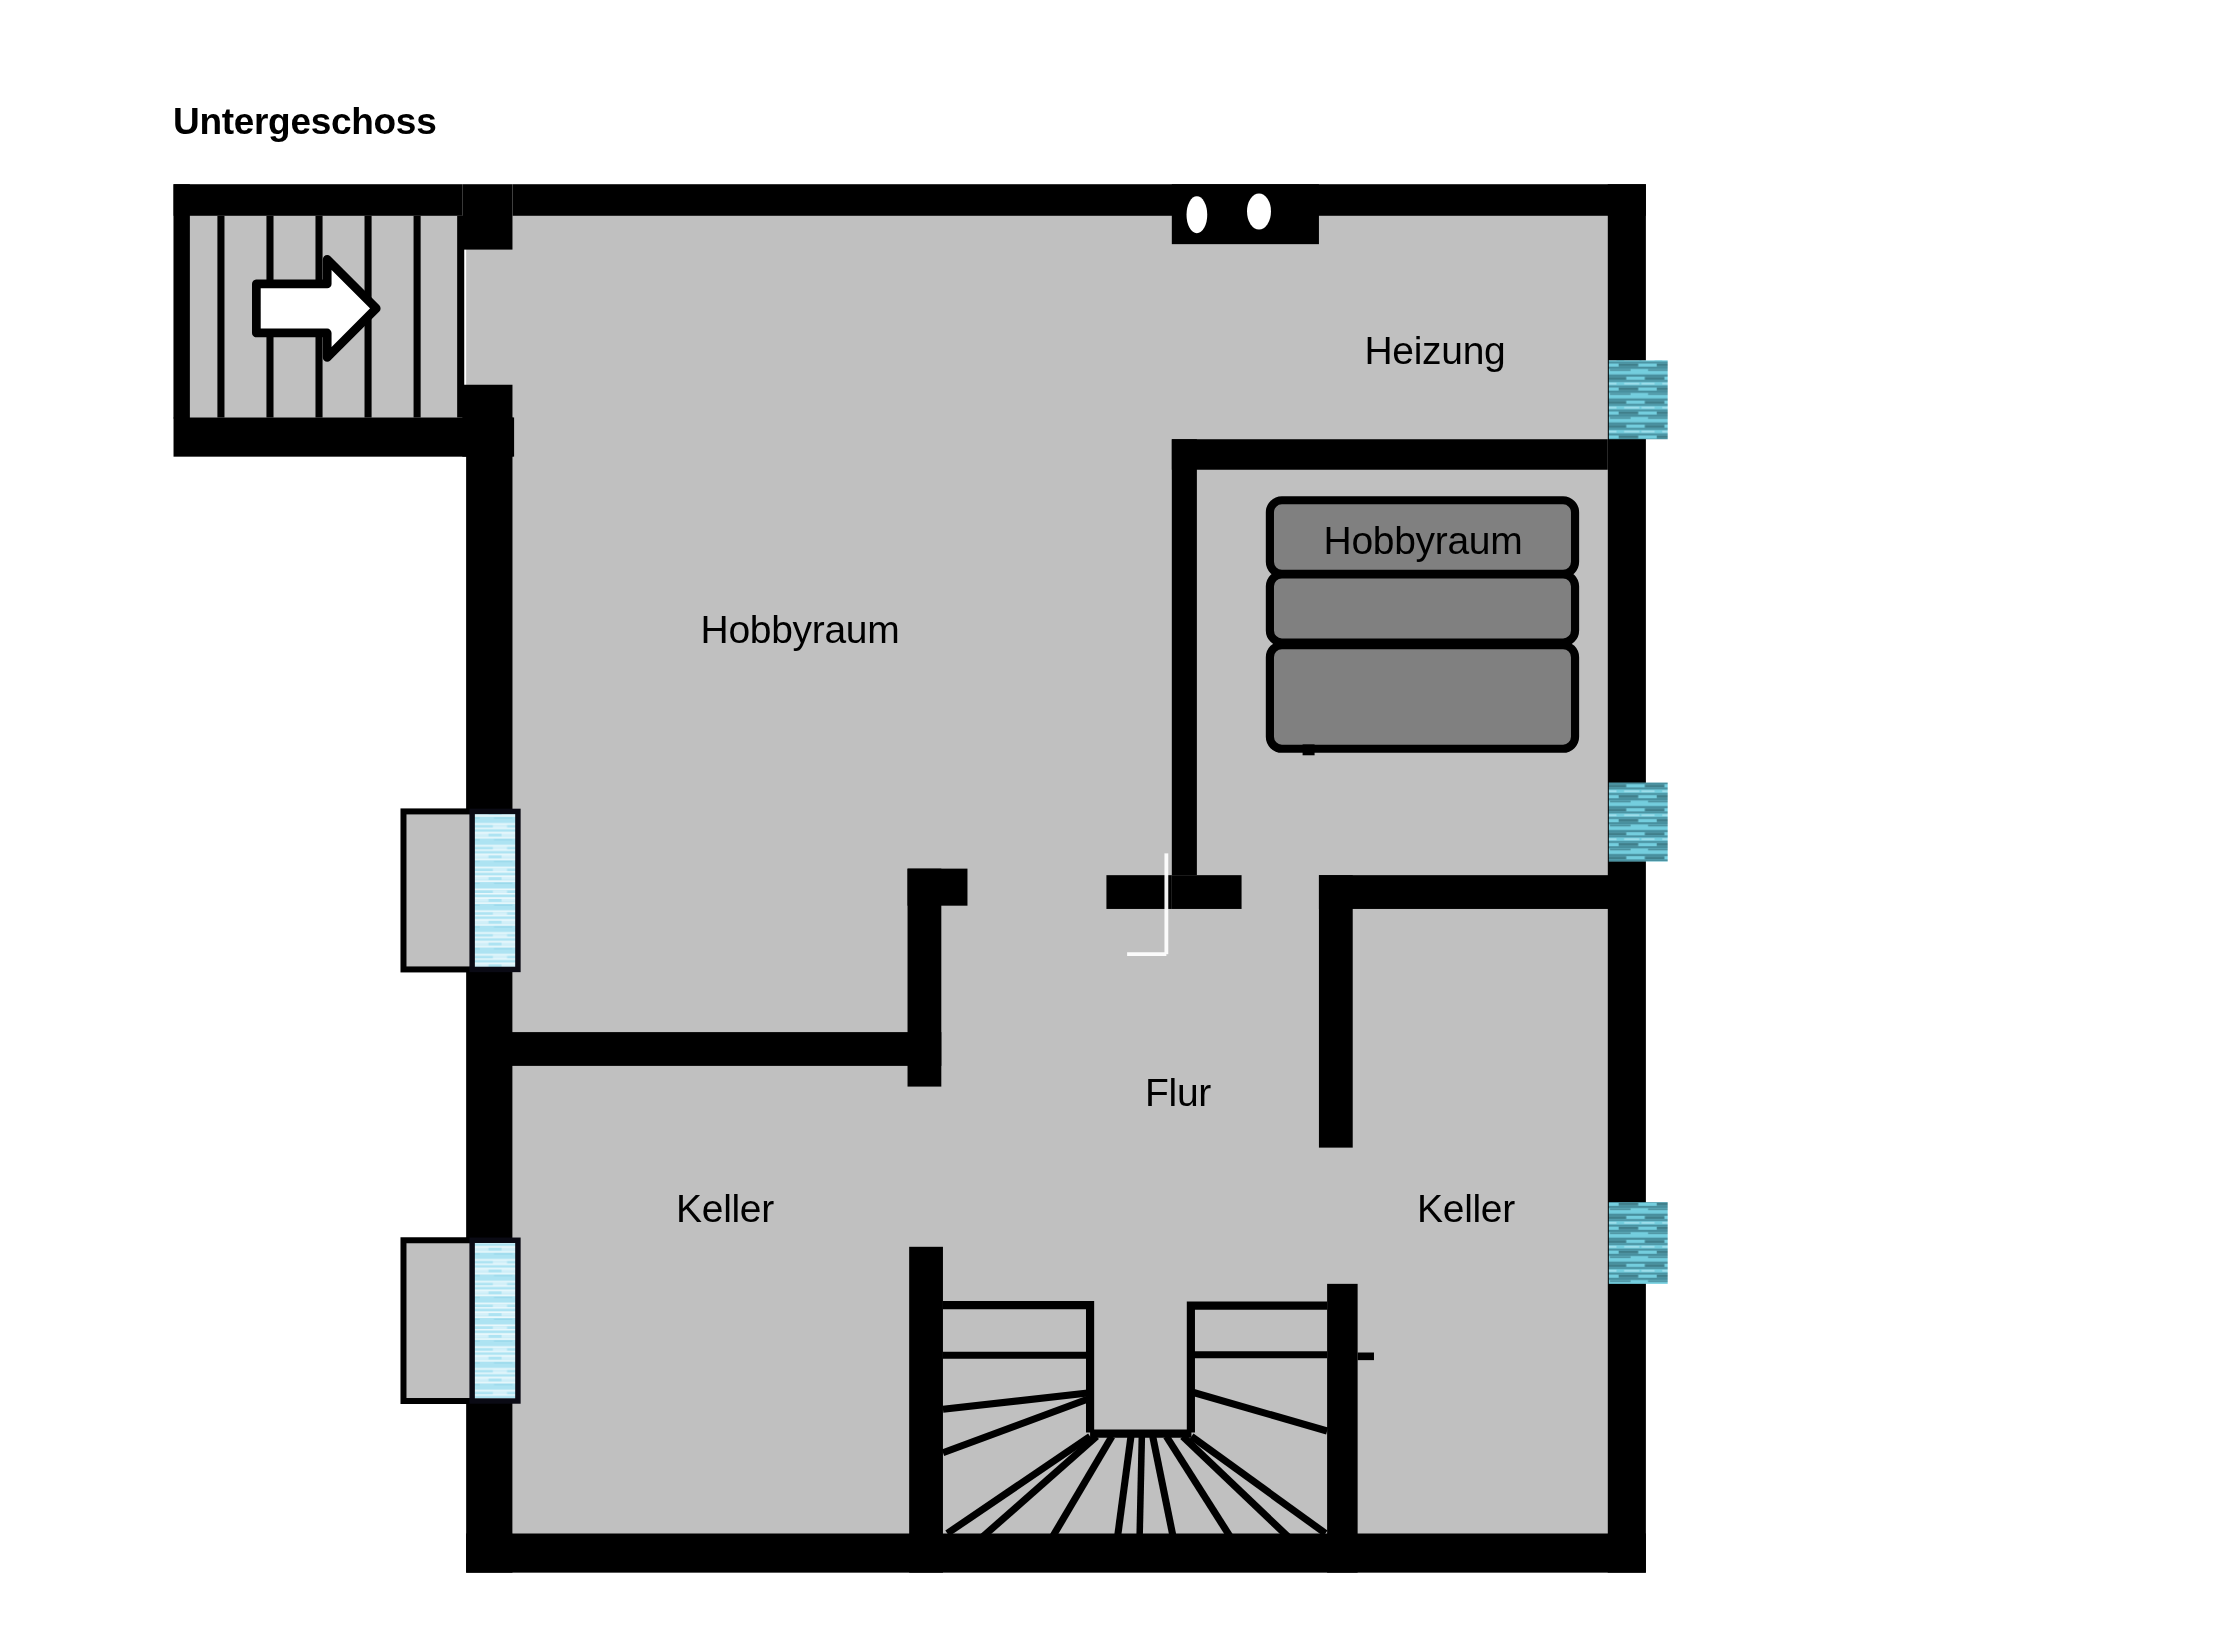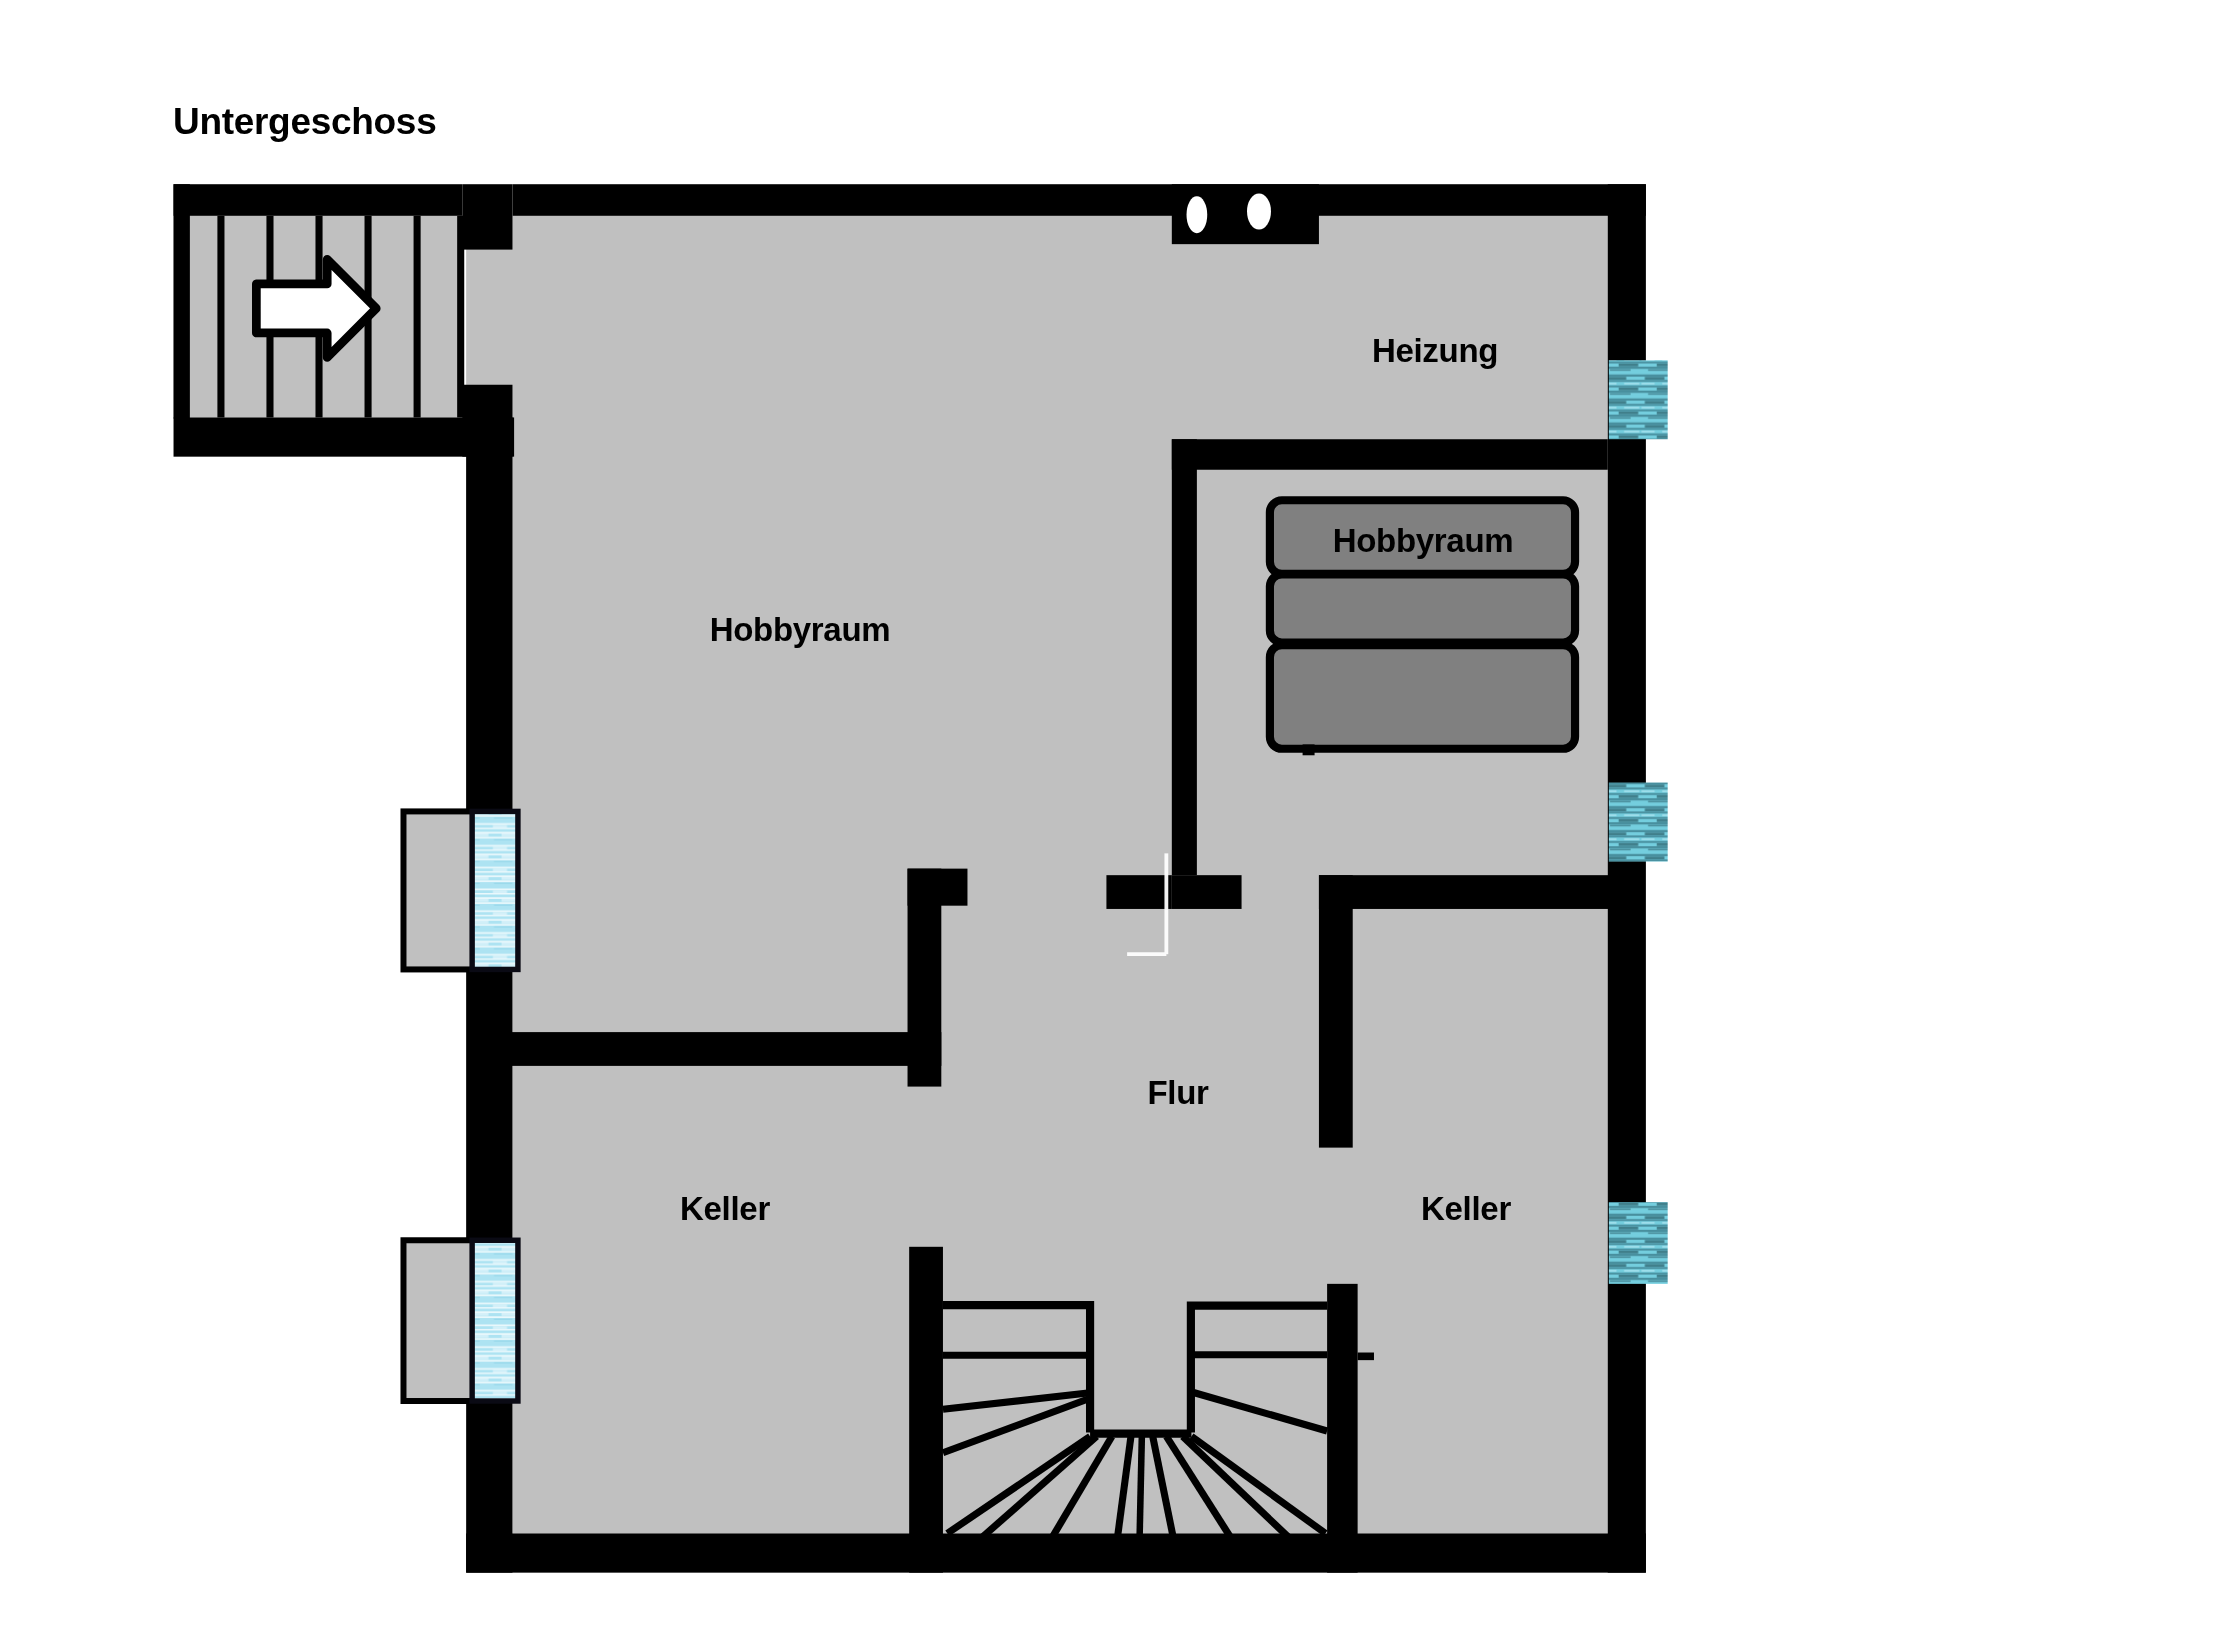--- a/index.html
+++ b/index.html
@@ -31,25 +31,25 @@
     letter-spacing: -0.3px;
     white-space: nowrap;
   }
   #plan-svg {
     position: absolute;
     left: 0;
     top: 0;
   }
   .room-label {
     position: absolute;
-    font-weight: bold;
+    font-weight: normal;
     color: #000000;
     white-space: nowrap;
     transform: translate(-50%, -50%);
-    font-size: 33px;
+    font-size: 39px;
     letter-spacing: -0.3px;
   }
 </style>
 </head>
 <body>
 
 <div id="plan-root">
 
   <div id="floorplan-title">Untergeschoss</div>
 

